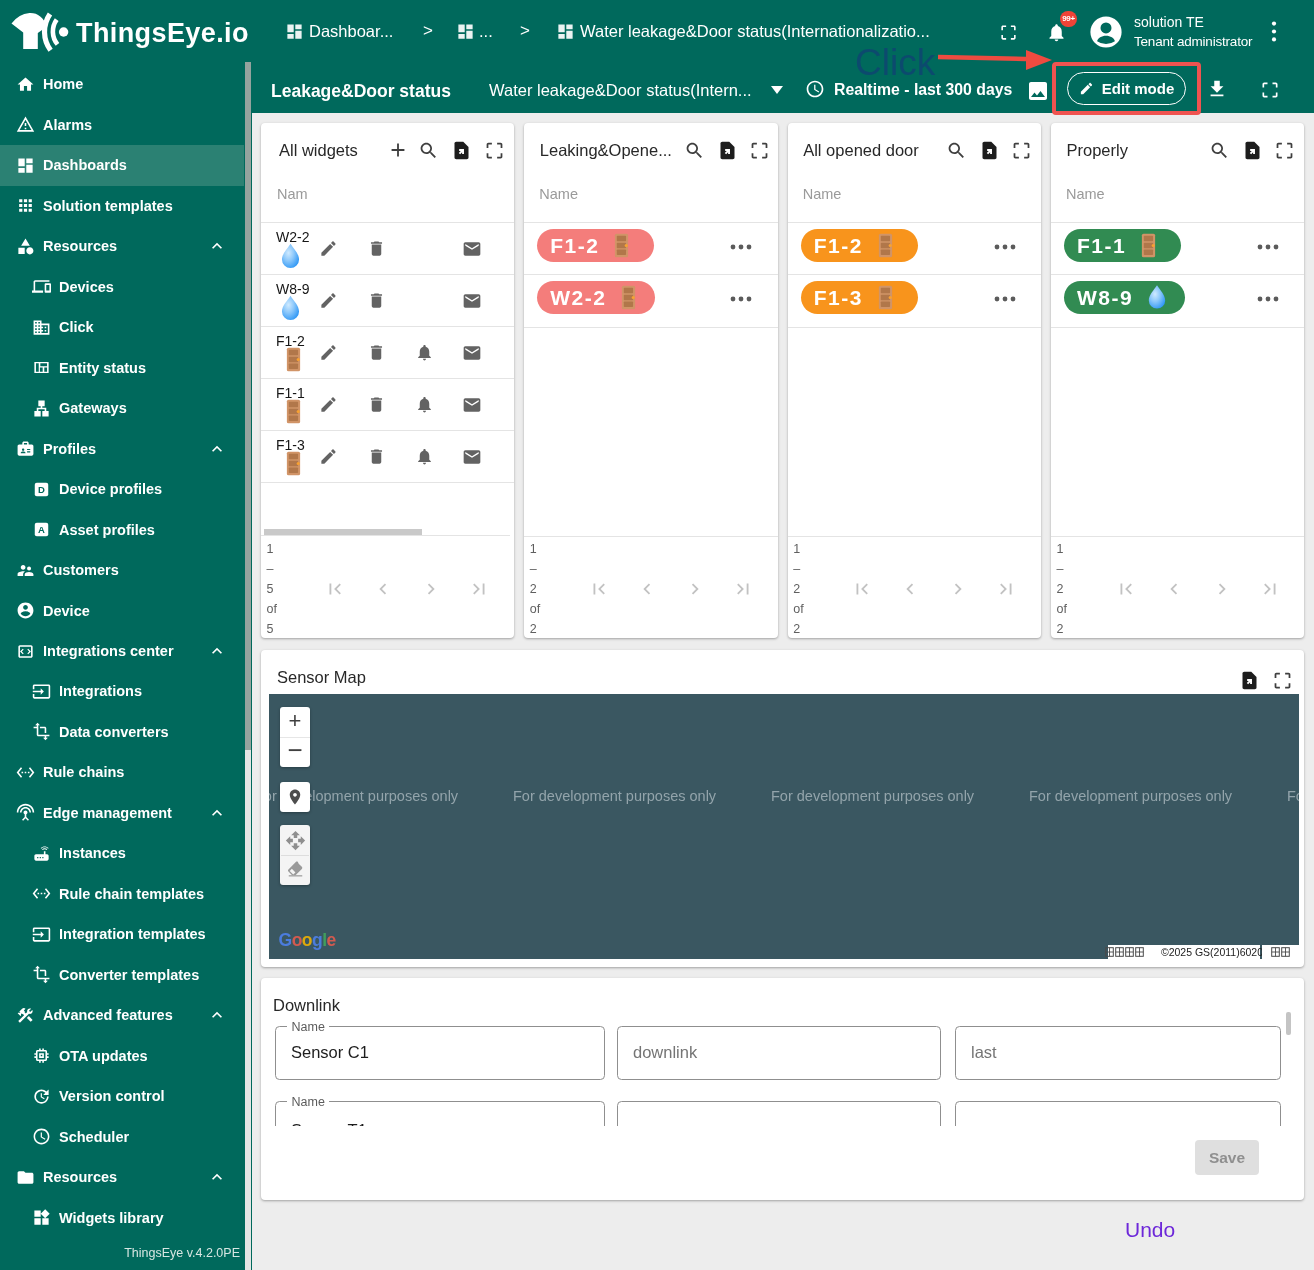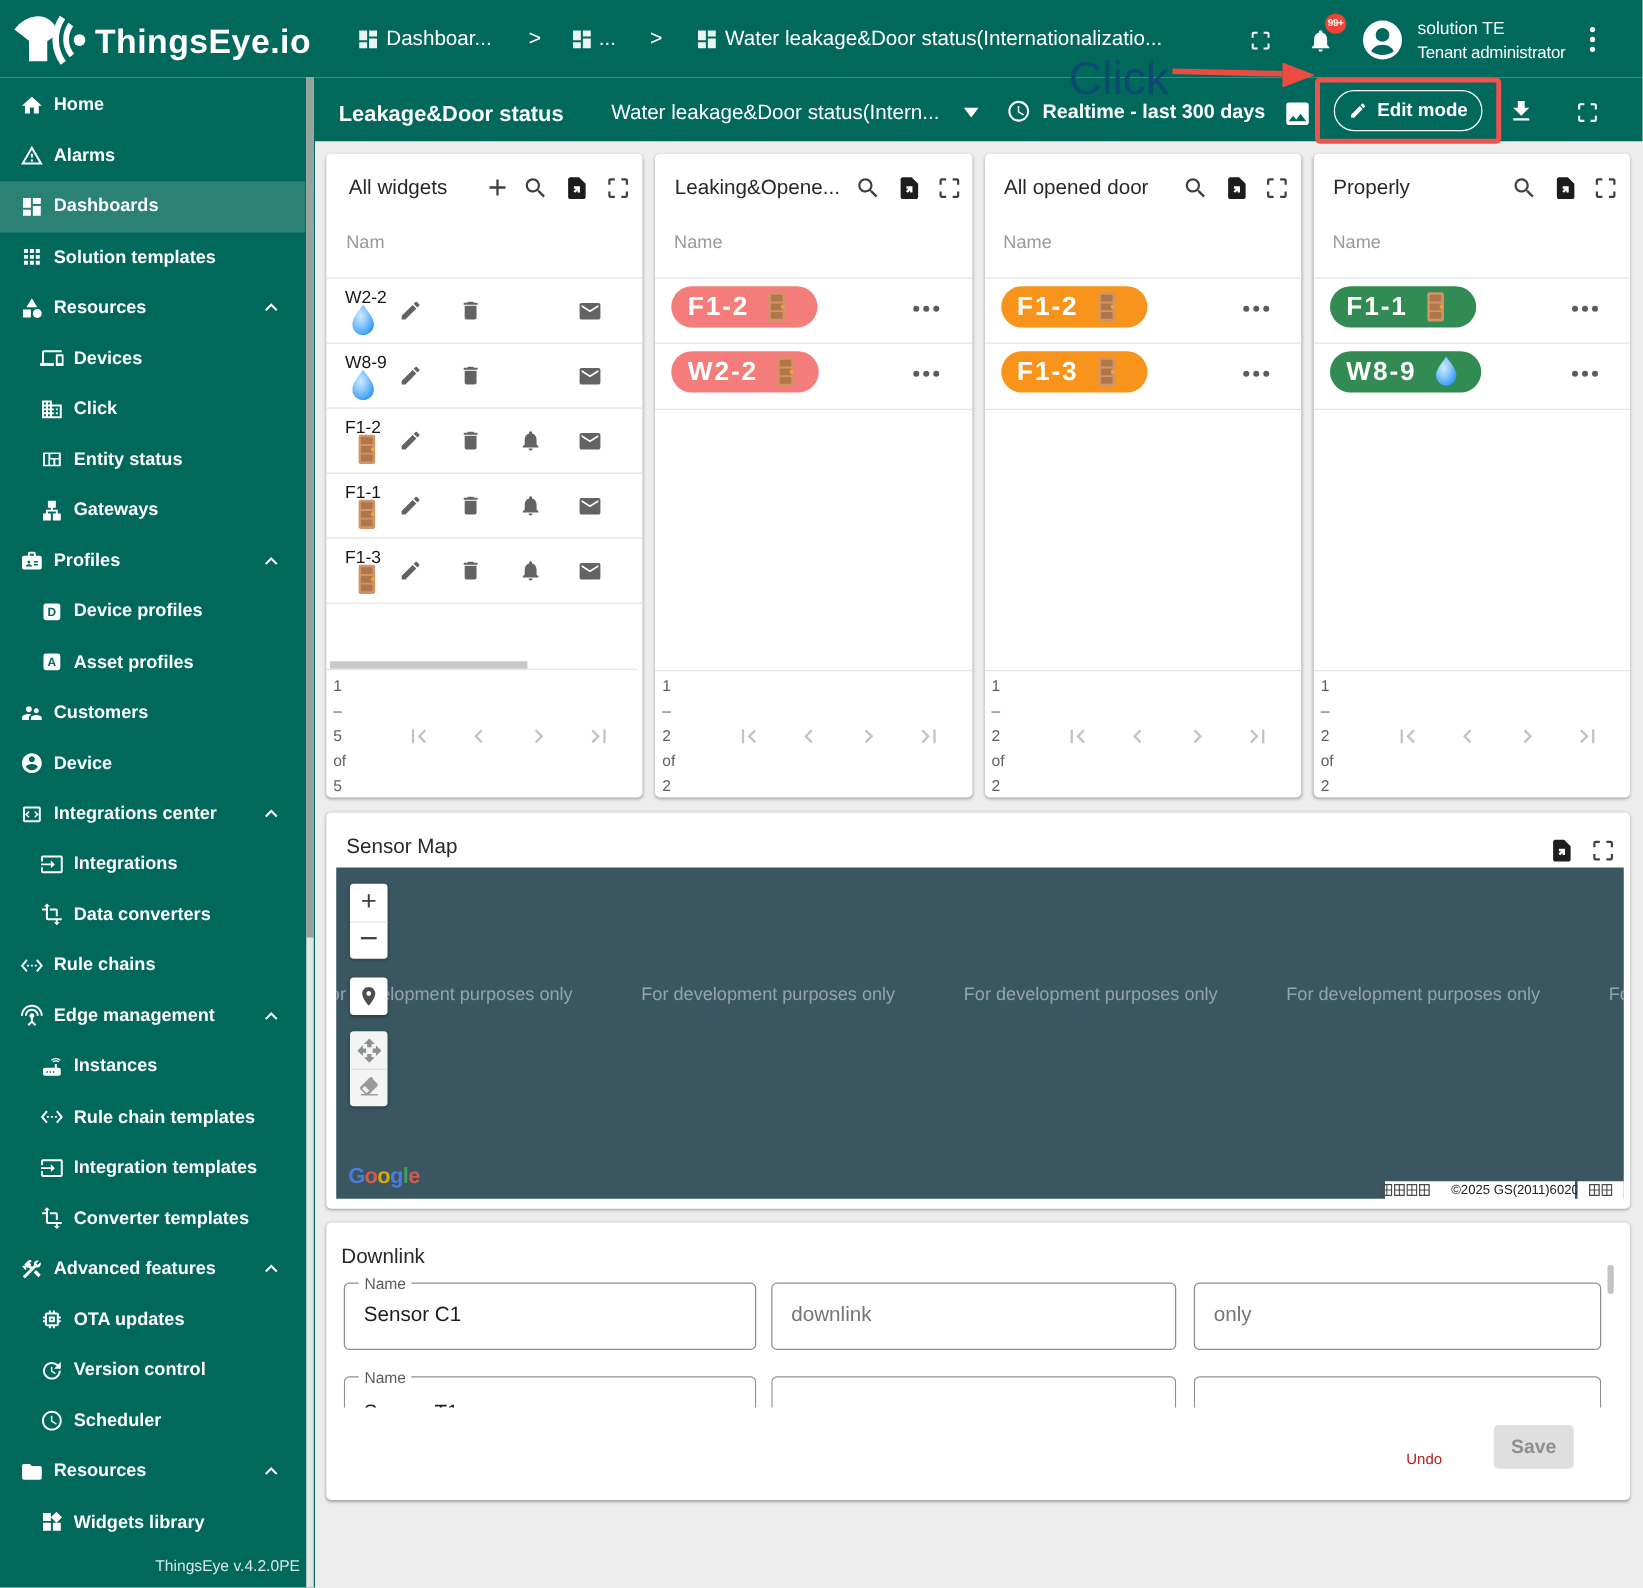--- a/index.html
+++ b/index.html
@@ -854,28 +854,28 @@
 <div class="card" style="left:261px;top:978px;width:1043px;height:222px"></div>
 <div class="ct" style="left:273px;top:996px">Downlink</div>
 <div class="fld" style="left:275px;top:1026px;width:330px;height:54px">
     <div class="flbl">Name</div>
     <div class="fval">Sensor C1</div>
   </div>
 <div class="fld" style="left:617px;top:1026px;width:324px;height:54px">
     <div class="fph">downlink</div>
   </div>
 <div class="fld" style="left:955px;top:1026px;width:326px;height:54px">
-    <div class="fph">only</div>
+    <div class="fph">last</div>
   </div>
 <div class="abs" style="left:275px;top:1094px;width:330px;height:32px;overflow:hidden">
     <div class="fld" style="left:0;top:7px;width:330px;height:54px">
       <div class="flbl">Name</div>
       <div class="fval" style="top:19px">Sensor T1</div>
     </div>
   </div>
 <div class="abs" style="left:617px;top:1094px;width:324px;height:32px;overflow:hidden">
     <div class="fld" style="left:0;top:7px;width:324px;height:54px"></div>
   </div>
 <div class="abs" style="left:955px;top:1094px;width:326px;height:32px;overflow:hidden">
     <div class="fld" style="left:0;top:7px;width:326px;height:54px"></div>
   </div>
 <div class="abs" style="left:1286px;top:1012px;width:5px;height:23px;background:#c4c4c4;border-radius:2px"></div>
-<div class="abs" style="left:1125px;top:1160px;font-size:12px;color:#b91c1c">Undo</div>
+<div class="abs" style="left:1125px;top:1218px;font-size:21px;color:#6d28d9">Undo</div>
 <div class="abs" style="left:1195px;top:1140px;width:64px;height:35px;background:#dfdfdf;border-radius:4px;color:#8f8f8f;font-size:15.5px;font-weight:bold;display:flex;align-items:center;justify-content:center">Save</div>
 </body></html>

